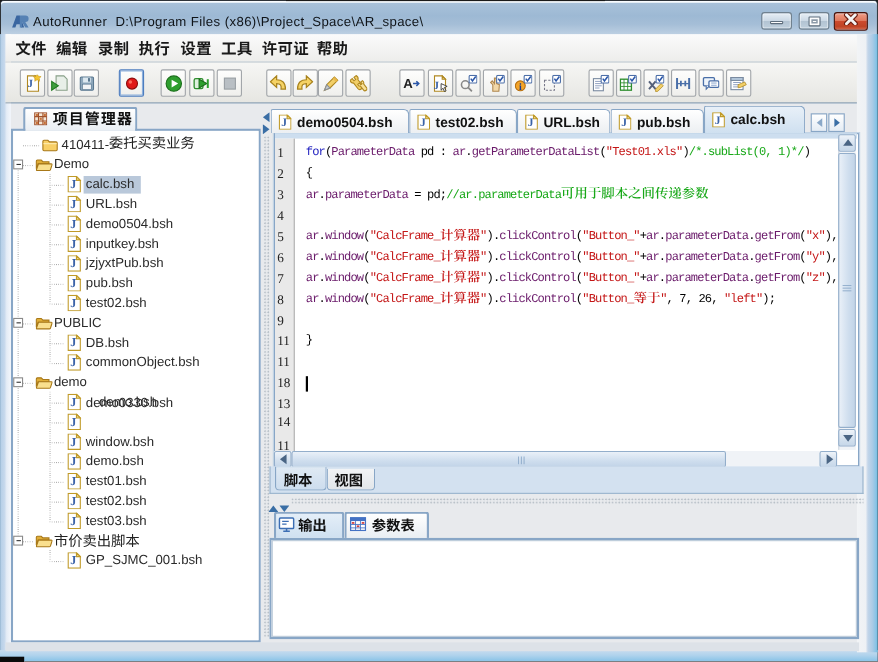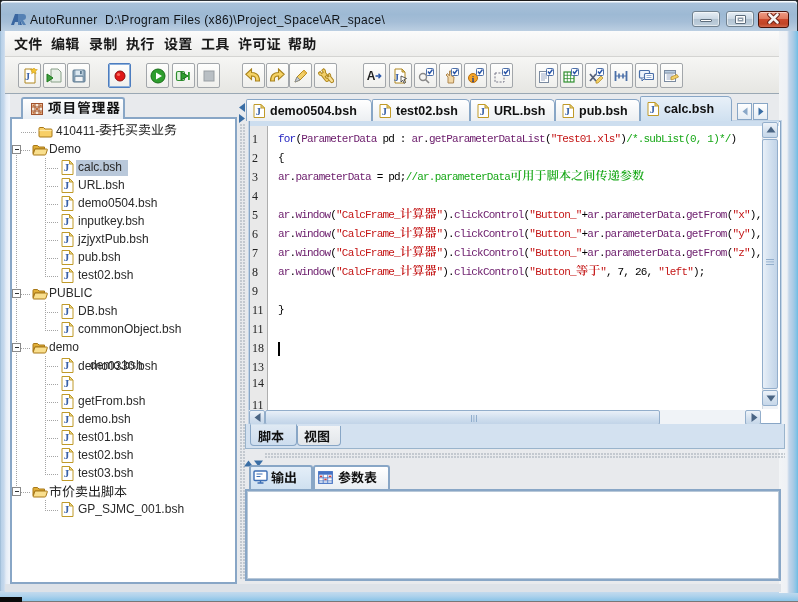--- a/index.html
+++ b/index.html
@@ -495,21 +495,21 @@
         <path d="M8.5 0.5 L8.5 4 L12 4 Z" fill="#ecd98c" stroke="#c09a28"></path>
         <text x="5.6" y="11" font-family="Liberation Serif" font-weight="bold" font-size="11" fill="#3a62a8" text-anchor="middle">J</text>
       </svg></div>
     <div class="ttxt" style="left:78px;top:359px">demo0330.bsh</div>
     <div class="hguide" style="left:45px;top:401.5px;width:13px"></div>
     <div style="position:absolute;left:61px;top:394.0px;width:13px;height:15px"><svg width="13" height="15" viewBox="0 0 13 15">
         <path d="M1 0.5 L8.5 0.5 L12 4 L12 14.5 L1 14.5 Z" fill="#fff" stroke="#c09a28"></path>
         <path d="M8.5 0.5 L8.5 4 L12 4 Z" fill="#ecd98c" stroke="#c09a28"></path>
         <text x="5.6" y="11" font-family="Liberation Serif" font-weight="bold" font-size="11" fill="#3a62a8" text-anchor="middle">J</text>
       </svg></div>
-    <div class="ttxt" style="left:78px;top:393.5px">getFrom.bsh</div>
+    <div class="ttxt" style="left:78px;top:393.5px">window.bsh</div>
     <div class="hguide" style="left:45px;top:419.5px;width:13px"></div>
     <div style="position:absolute;left:61px;top:412.0px;width:13px;height:15px"><svg width="13" height="15" viewBox="0 0 13 15">
         <path d="M1 0.5 L8.5 0.5 L12 4 L12 14.5 L1 14.5 Z" fill="#fff" stroke="#c09a28"></path>
         <path d="M8.5 0.5 L8.5 4 L12 4 Z" fill="#ecd98c" stroke="#c09a28"></path>
         <text x="5.6" y="11" font-family="Liberation Serif" font-weight="bold" font-size="11" fill="#3a62a8" text-anchor="middle">J</text>
       </svg></div>
     <div class="ttxt" style="left:78px;top:411.5px">demo.bsh</div>
     <div class="hguide" style="left:45px;top:437.5px;width:13px"></div>
     <div style="position:absolute;left:61px;top:430.0px;width:13px;height:15px"><svg width="13" height="15" viewBox="0 0 13 15">
         <path d="M1 0.5 L8.5 0.5 L12 4 L12 14.5 L1 14.5 Z" fill="#fff" stroke="#c09a28"></path>

